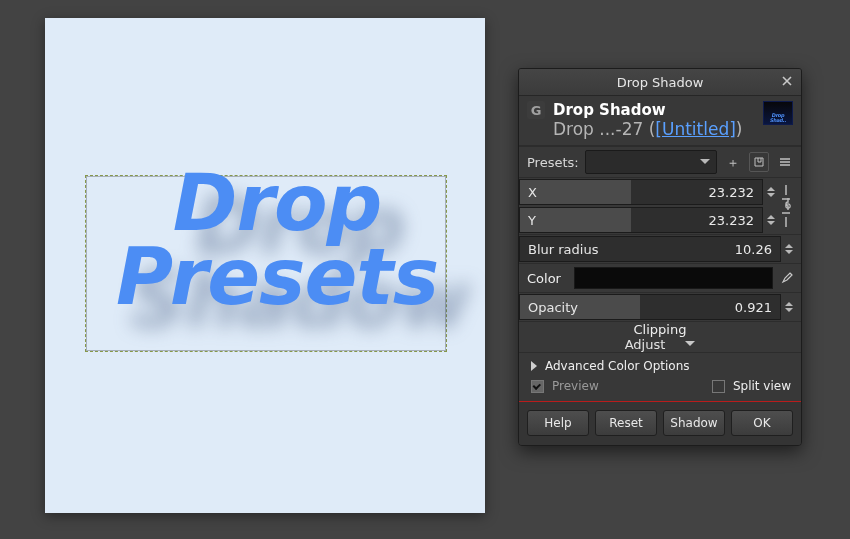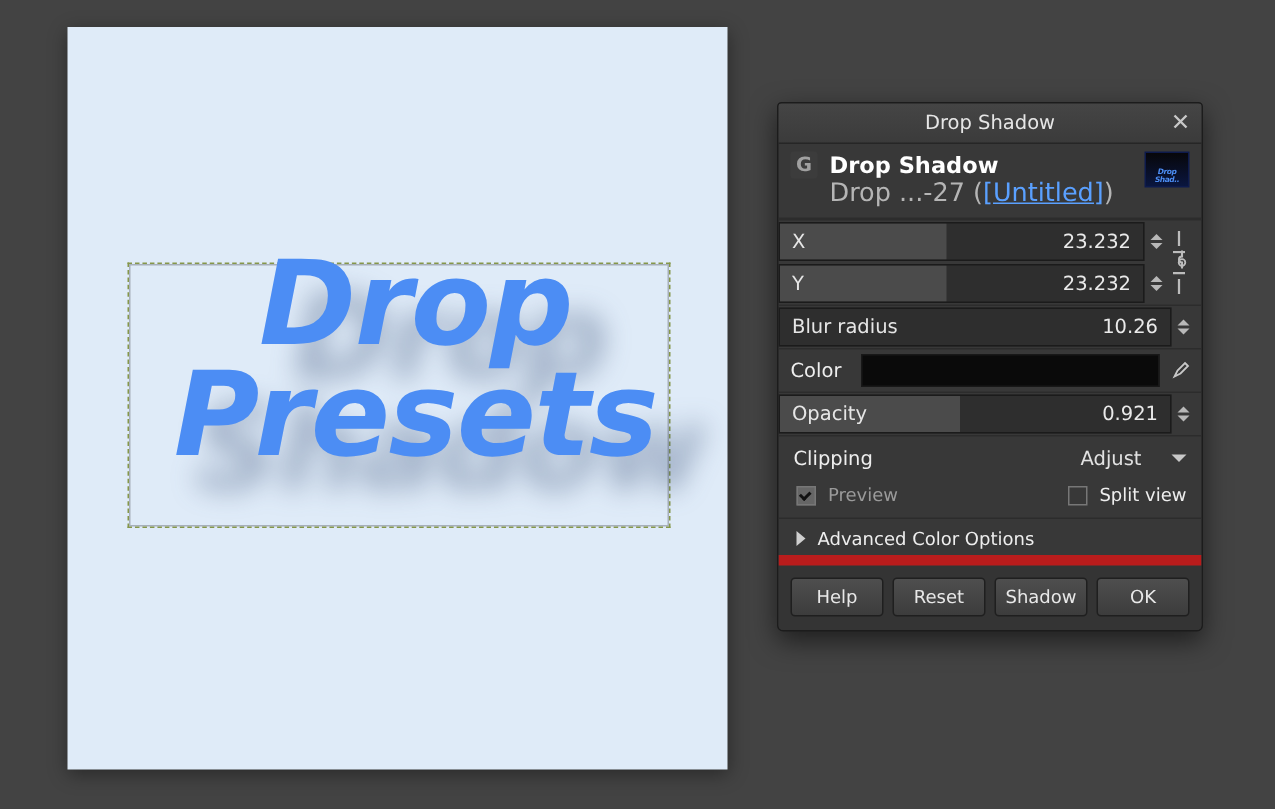--- a/index.html
+++ b/index.html
@@ -242,20 +242,21 @@
     background: #0a0a0a;
     border: 1px solid #181818;
   }
   .color-row { padding-left: 8px; }
   .color-row .lbl { margin-right: 13px; }
 
   .clip-row {
     height: 30px;
     padding: 0 10px;
     justify-content: space-between;
+    flex-direction: column;
   }
   .clip-row .val { display: flex; align-items: center; gap: 20px; color: #e2e2e2; }
   .chev-down {
     width: 0; height: 0;
     border: 5px solid transparent;
     border-top-color: #c8c8c8;
     margin-top: 3px;
   }
 
   .check-row {
@@ -285,21 +286,21 @@
     width: 5px; height: 3px;
     border: 2px solid #111;
     border-top: none; border-right: none;
     transform: rotate(-45deg) translate(0px,-1px);
   }
 
   .buttons {
     display: flex;
     gap: 6px;
     padding: 8px 8px 9px 8px;
-    border-top: 7px solid #b91c1c;
+    border-top: 1px solid #b91c1c;
     background: #343434;
   }
   .btn {
     flex: 1;
     height: 24px;
     background: linear-gradient(#4e4e4e, #3c3c3c);
     border: 1px solid #1f1f1f;
     border-radius: 3px;
     color: #e8e8e8;
     font-size: 12px;
@@ -343,20 +344,35 @@
     <div class="g">G</div>
     <div class="titles">
       <div class="main-title">Drop Shadow</div>
       <div class="sub-title">
         <span>Drop ...-27 (</span><span class="link">[Untitled]</span><span>)</span>
       </div>
     </div>
     <div class="thumb">Drop<br>Shad..</div>
   </div>
 
+  <div class="row presets-row first">
+    <span class="lbl">Presets:</span>
+    <div class="presets-combo"></div>
+    <span class="icon-btn">＋</span>
+    <span class="icon-btn box">
+      <svg width="10" height="10" viewBox="0 0 10 10">
+          <path d="M1 1h8v8H1z M4 1v4h3V1" fill="none" stroke="#c0c0c0" stroke-width="1"></path>
+        </svg>
+    </span>
+    <span class="icon-btn">
+      <svg width="14" height="14" viewBox="0 0 14 14">
+          <path d="M2 4h10M2 7h10M2 10h10" stroke="#c0c0c0" stroke-width="1.4"></path>
+        </svg>
+    </span>
+  </div>
 
   <div class="row param">
     <div class="slider">
       <div class="fill" style="width:46%"></div>
       <span class="slabel">X</span>
       <span class="sval">23.232</span>
     </div>
     <div class="stepper">
       <div class="arr up"></div>
       <div class="arr dn"></div>
@@ -429,34 +445,34 @@
   </div>
 
   <div class="row clip-row">
     <span>Clipping</span>
     <span class="val">
       <span>Adjust</span>
       <span class="chev-down"></span>
     </span>
   </div>
 
+  <div class="check-row" style="border-top:1px solid #2c2c2c;padding-top:6px;">
+    <span class="disclosure"></span>
+    <span>Advanced Color Options</span>
+  </div>
+
   <div class="check-row" style="padding-bottom:8px;justify-content:space-between;">
     <span style="display:flex;align-items:center;gap:8px;">
       <span class="chk checked"></span>
       <span style="color:#9a9a9a;">Preview</span>
     </span>
     <span style="display:flex;align-items:center;gap:8px;">
       <span class="chk"></span>
       <span>Split view</span>
     </span>
-  </div>
-
-  <div class="check-row" style="border-top:1px solid #2c2c2c;padding-top:6px;">
-    <span class="disclosure"></span>
-    <span>Advanced Color Options</span>
   </div>
 
   <div class="buttons">
     <div class="btn">Help</div>
     <div class="btn">Reset</div>
     <div class="btn">Shadow</div>
     <div class="btn">OK</div>
   </div>
 
 </div>

